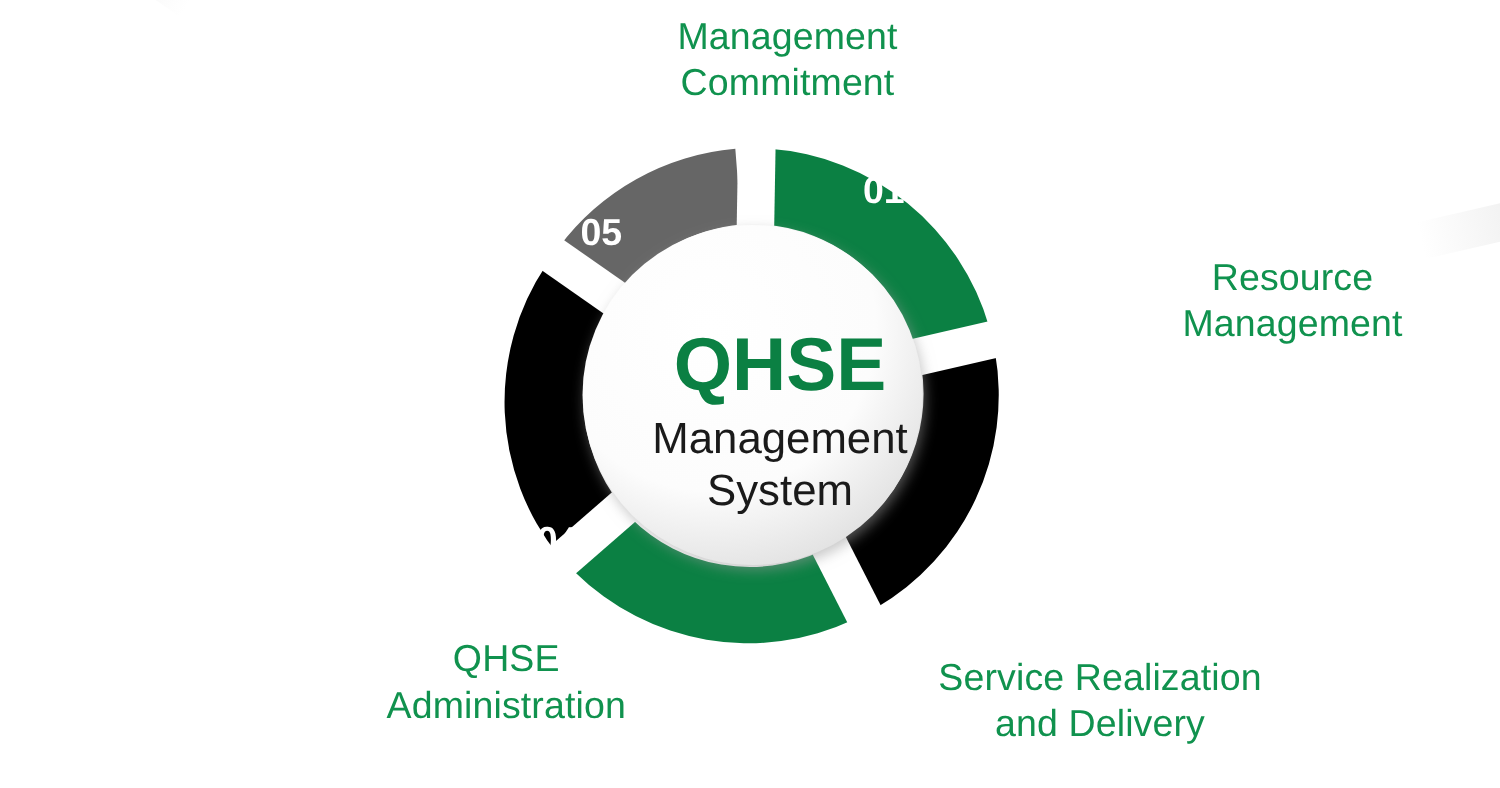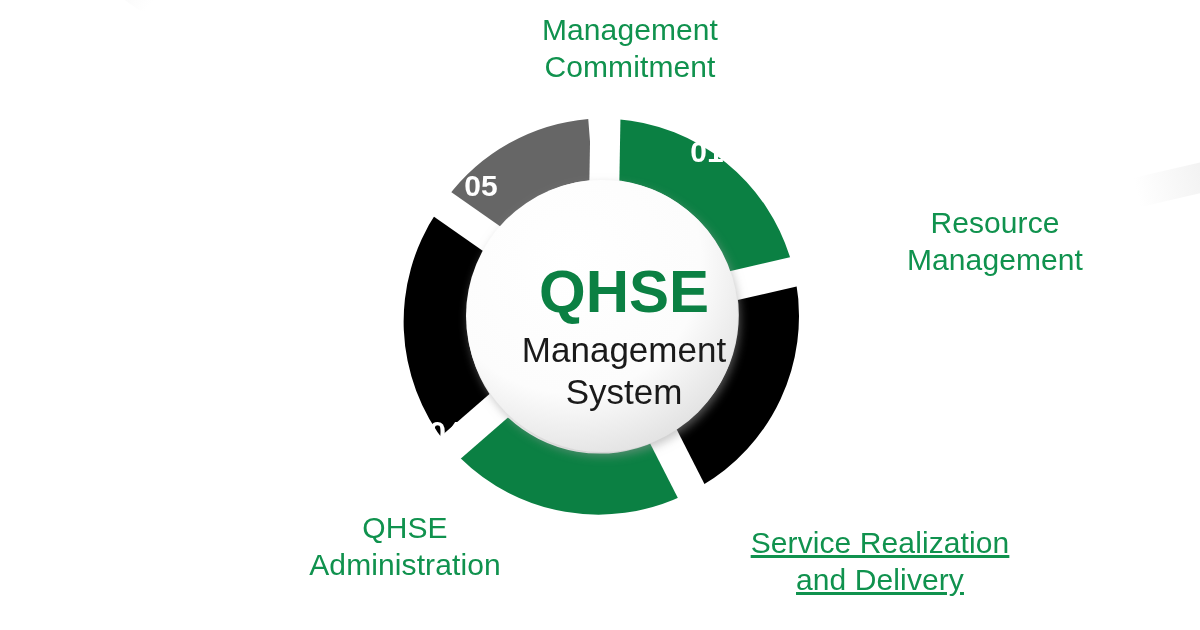--- a/index.html
+++ b/index.html
@@ -27,22 +27,22 @@
   .label {
     position: absolute;
     color: #10924e;
     font-size: 30px;
     line-height: 1.22;
     text-align: center;
     white-space: pre-line;
     letter-spacing: 0.1px;
   }
   #label-0 { left: 430px; top: 12px;  width: 400px; }
-  #label-1 { left: 845px; top: 205px; width: 300px; }
-  #label-2 { left: 715px; top: 525px; width: 330px; text-decoration: underline; }
+  #label-1 { left: 884px; top: 205px; width: 300px; }
+  #label-2 { left: 715px; top: 525px; width: 330px; }
   #label-3 { left: 250px; top: 510px; width: 310px; }
   #label-4 { left: 120px; top: 165px; width: 305px; }
 
   .seg-num {
     font-size: 30px;
     font-weight: bold;
     fill: #ffffff;
     font-family: "Liberation Sans", sans-serif;
   }
   .center-title {

